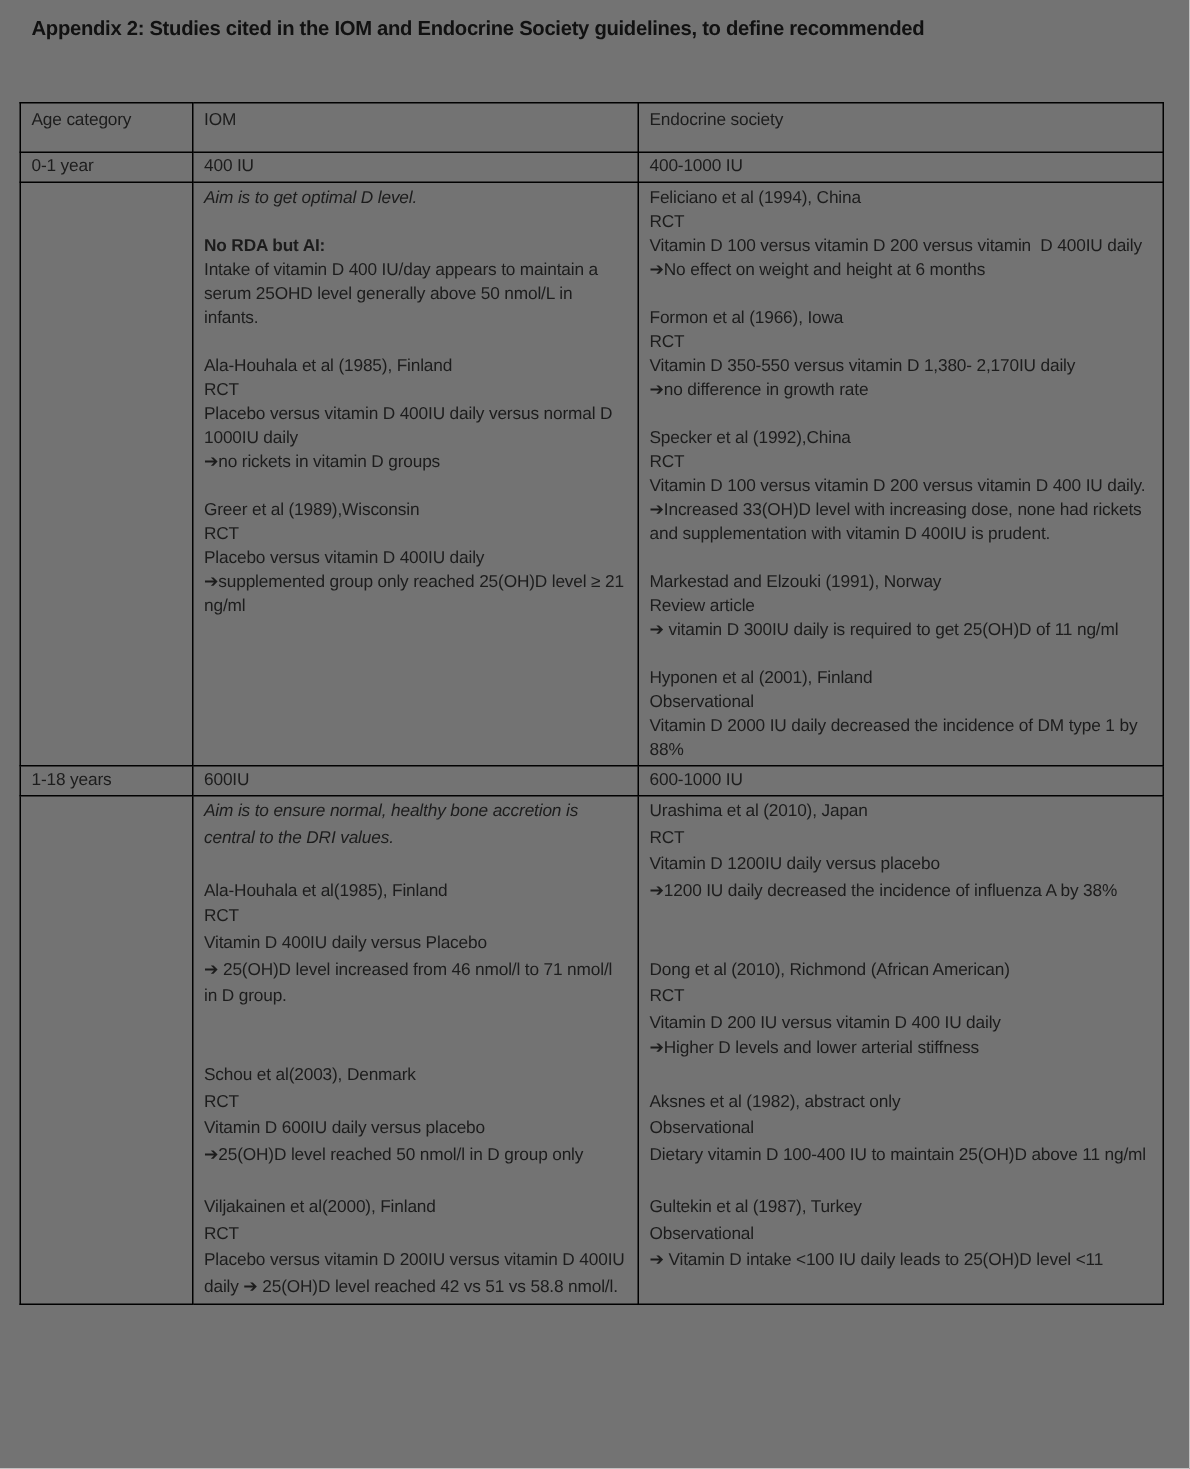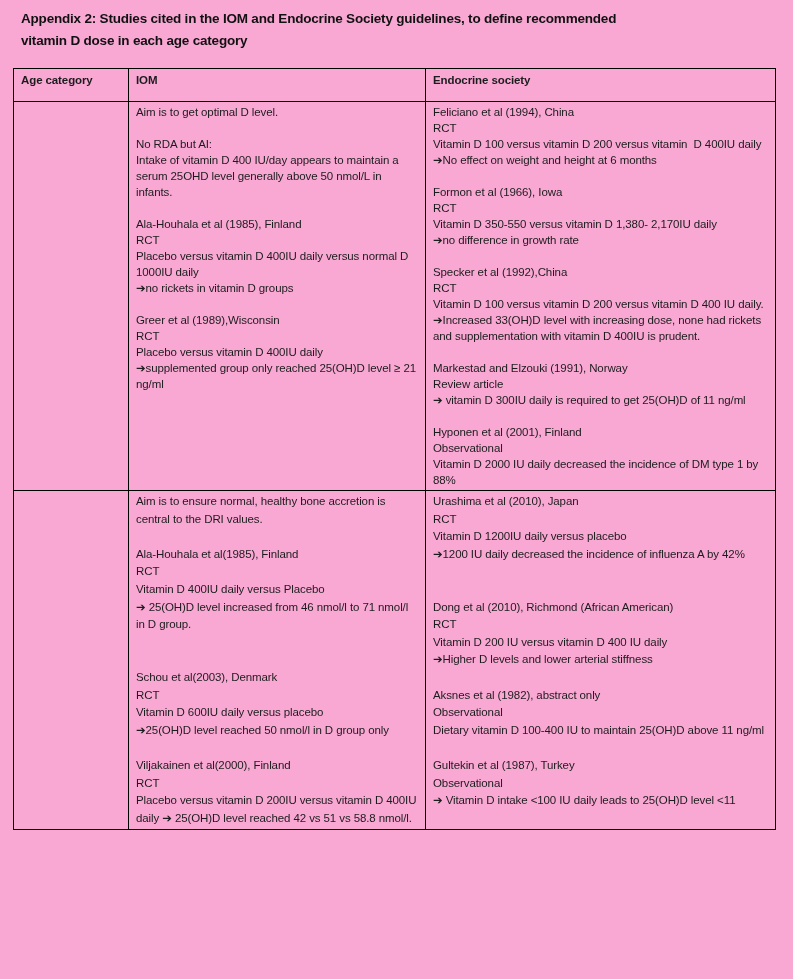--- a/index.html
+++ b/index.html
@@ -4,21 +4,21 @@
 <style>
   html, body {
     margin: 0;
     padding: 0;
     background: #ffffff;
   }
   .page {
     position: relative;
     width: 793px;
     height: 979px;
-    background: #f9a8d4;
+    background: #737373;
     font-family: "Liberation Sans", "DejaVu Sans", sans-serif;
     color: #1c1c1c;
     overflow: hidden;
   }
   .title {
     position: absolute;
     left: 21px;
     top: 8px;
     font-size: 13.5px;
     font-weight: 700;
@@ -40,60 +40,64 @@
   table.studies td {
     border: 1.5px solid #000000;
     vertical-align: top;
     padding: 2px 7px;
     font-size: 11.5px;
     letter-spacing: -0.1px;
     text-align: left;
     overflow: hidden;
   }
   table.studies th {
-    font-weight: 700;
+    font-weight: 400;
     height: 26px;
     padding-top: 4px;
     line-height: 14px;
   }
   tr.dose-row td {
     height: 15px;
     line-height: 15px;
   }
   tr.detail-row td { padding-top: 2px; padding-bottom: 2px; }
   .line { white-space: pre-wrap; }
   tr.detail-a .line { line-height: 16px; min-height: 16px; }
   tr.detail-b .line { line-height: 17.6px; min-height: 17.6px; }
-  .line.i { }
-  .line.b { font-weight: 400; }
+  .line.i { font-style: italic; }
+  .line.b { font-weight: 700; }
   .line.blank::after { content: "\00a0"; }
 </style>
 </head>
 <body>
 
 <div class="page">
   <div class="title">
     <div>Appendix 2: Studies cited in the IOM and Endocrine Society guidelines, to define recommended</div>
-    <div>vitamin D dose in each age category</div>
   </div>
 
   <table class="studies">
     <colgroup>
       <col style="width:115px">
       <col style="width:297px">
       <col style="width:350px">
     </colgroup>
     <thead>
       <tr>
         <th>Age category</th>
         <th>IOM</th>
         <th>Endocrine society</th>
       </tr>
     </thead>
     <tbody id="table-body">
+        <tr class="dose-row">
+          <td>0-1 year</td>
+          <td>400 IU</td>
+          <td>400-1000 IU</td>
+        </tr>
         <tr class="detail-row detail-a">
           <td></td>
           <td>
             <div class="line i">Aim is to get optimal D level.</div>
             <div class="line blank"></div>
             <div class="line b">No RDA but AI:</div>
             <div class="line">Intake of vitamin D 400 IU/day appears to maintain a serum 25OHD level generally above 50 nmol/L in infants.</div>
             <div class="line blank"></div>
             <div class="line">Ala-Houhala et al (1985), Finland</div>
             <div class="line">RCT</div>
@@ -123,20 +127,25 @@
             <div class="line blank"></div>
             <div class="line">Markestad and Elzouki (1991), Norway</div>
             <div class="line">Review article</div>
             <div class="line">➔ vitamin D 300IU daily is required to get 25(OH)D of 11 ng/ml</div>
             <div class="line blank"></div>
             <div class="line">Hyponen et al (2001), Finland</div>
             <div class="line">Observational</div>
             <div class="line">Vitamin D 2000 IU daily decreased the incidence of DM type 1 by 88%</div>
           </td>
         </tr>
+        <tr class="dose-row">
+          <td>1-18 years</td>
+          <td>600IU</td>
+          <td>600-1000 IU</td>
+        </tr>
         <tr class="detail-row detail-b">
           <td></td>
           <td>
             <div class="line i">Aim is to ensure normal, healthy bone accretion is central to the DRI values.</div>
             <div class="line blank"></div>
             <div class="line">Ala-Houhala et al(1985), Finland</div>
             <div class="line">RCT</div>
             <div class="line">Vitamin D 400IU daily versus Placebo</div>
             <div class="line">➔ 25(OH)D level increased from 46 nmol/l to 71 nmol/l in D group.</div>
             <div class="line blank"></div>
@@ -147,21 +156,21 @@
             <div class="line">➔25(OH)D level reached 50 nmol/l in D group only</div>
             <div class="line blank"></div>
             <div class="line">Viljakainen et al(2000), Finland</div>
             <div class="line">RCT</div>
             <div class="line">Placebo versus vitamin D 200IU versus vitamin D 400IU daily ➔ 25(OH)D level reached 42 vs 51 vs 58.8 nmol/l.</div>
           </td>
           <td>
             <div class="line">Urashima et al (2010), Japan</div>
             <div class="line">RCT</div>
             <div class="line">Vitamin D 1200IU daily versus placebo</div>
-            <div class="line">➔1200 IU daily decreased the incidence of influenza A by 42%</div>
+            <div class="line">➔1200 IU daily decreased the incidence of influenza A by 38%</div>
             <div class="line blank"></div>
             <div class="line blank"></div>
             <div class="line">Dong et al (2010), Richmond (African American)</div>
             <div class="line">RCT</div>
             <div class="line">Vitamin D 200 IU versus vitamin D 400 IU daily</div>
             <div class="line">➔Higher D levels and lower arterial stiffness</div>
             <div class="line blank"></div>
             <div class="line">Aksnes et al (1982), abstract only</div>
             <div class="line">Observational</div>
             <div class="line">Dietary vitamin D 100-400 IU to maintain 25(OH)D above 11 ng/ml</div>

